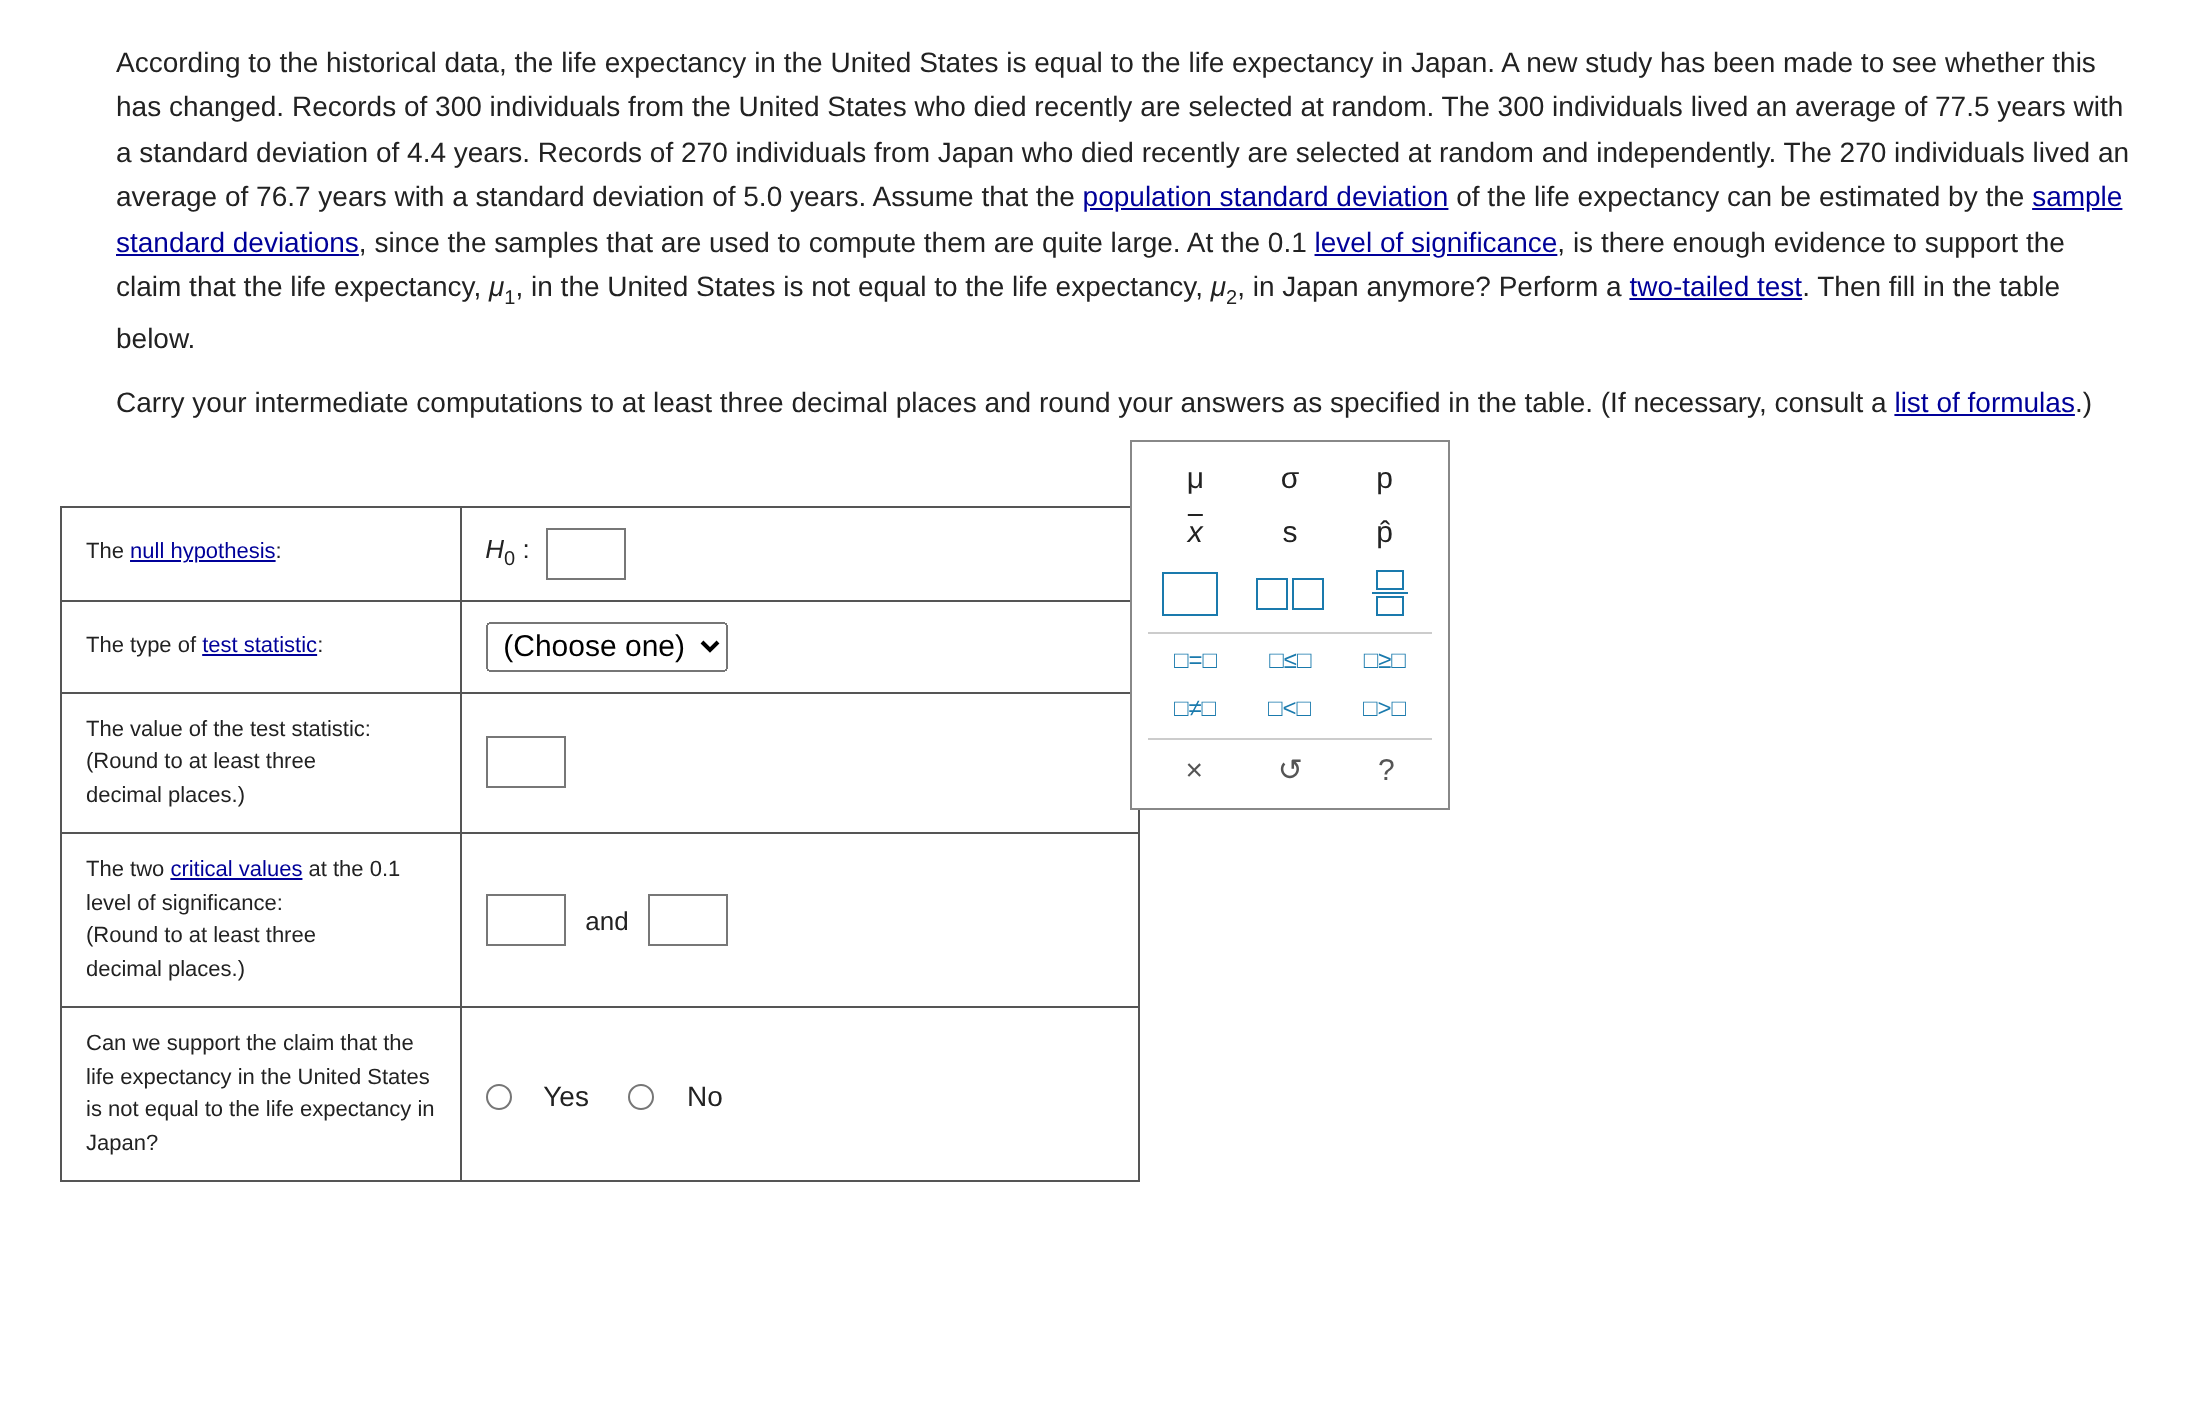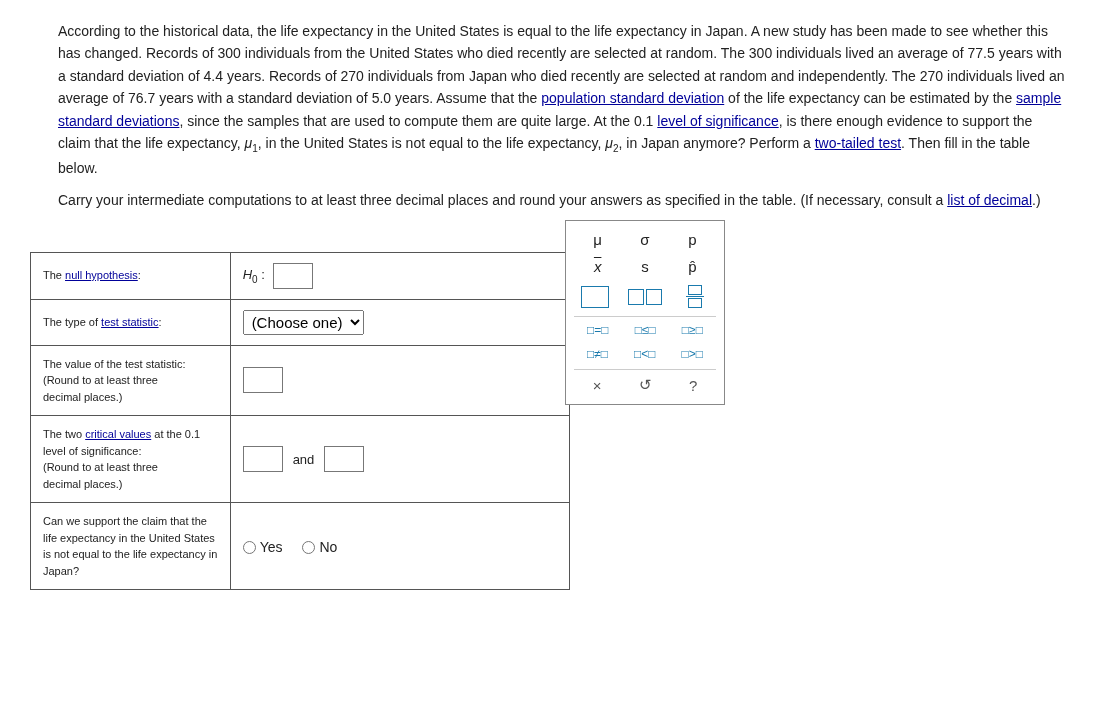--- a/index.html
+++ b/index.html
@@ -106,21 +106,21 @@
     
     .radio-row {
       display: flex;
       align-items: center;
       gap: 20px;
       margin-top: 2px;
     }
     .radio-row label {
       display: flex;
       align-items: center;
-      gap: 4px;
+      gap: 16px;
       cursor: pointer;
     }
 
     
     .crit-label { font-size: 13.5px; line-height: 1.5; }
 
     
     .table-panel-wrapper {
       display: flex;
       align-items: flex-start;
@@ -134,21 +134,21 @@
 </head>
 <body>
 
 <div class="main-content">
 
   <p>
     According to the historical data, the life expectancy in the United States is equal to the life expectancy in Japan. A new study has been made to see whether this has changed. Records of 300 individuals from the United States who died recently are selected at random. The 300 individuals lived an average of 77.5 years with a standard deviation of 4.4 years. Records of 270 individuals from Japan who died recently are selected at random and independently. The 270 individuals lived an average of 76.7 years with a standard deviation of 5.0 years. Assume that the <a>population standard deviation</a> of the life expectancy can be estimated by the <a>sample standard deviations</a>, since the samples that are used to compute them are quite large. At the 0.1 <a>level of significance</a>, is there enough evidence to support the claim that the life expectancy, <span><i>μ</i><sub>1</sub>,</span> in the United States is not equal to the life expectancy, <span><i>μ</i><sub>2</sub>,</span> in Japan anymore? Perform a <a>two-tailed test</a>. Then fill in the table below.
   </p>
 
   <p>
-    Carry your intermediate computations to at least three decimal places and round your answers as specified in the table. (If necessary, consult a <a>list of decimal</a>.)
+    Carry your intermediate computations to at least three decimal places and round your answers as specified in the table. (If necessary, consult a <a>list of formulas</a>.)
   </p>
 
   <div class="table-panel-wrapper">
 
     <table class="hypothesis-table">
 
       <tbody>
           <tr>
         <td class="label-cell">
           The <a>null hypothesis</a>:

